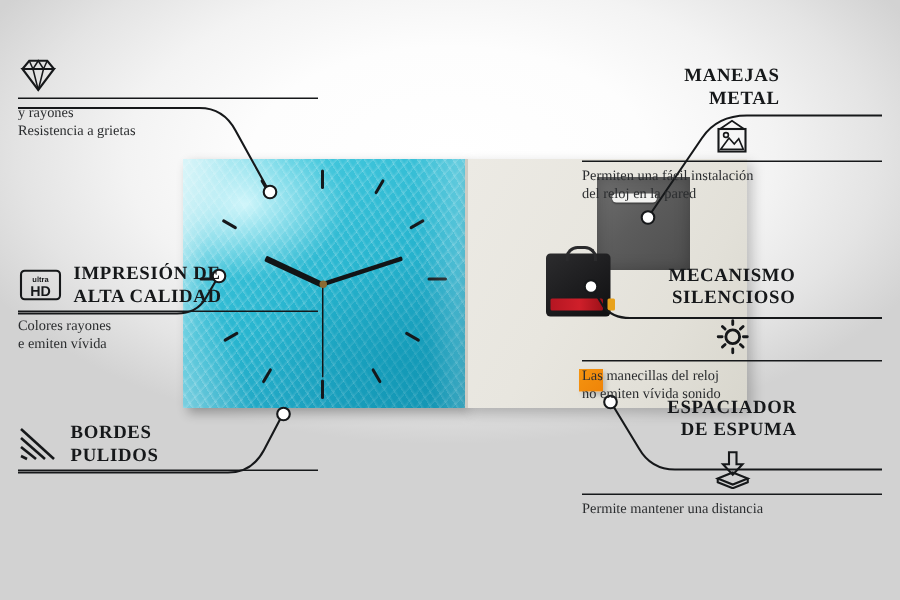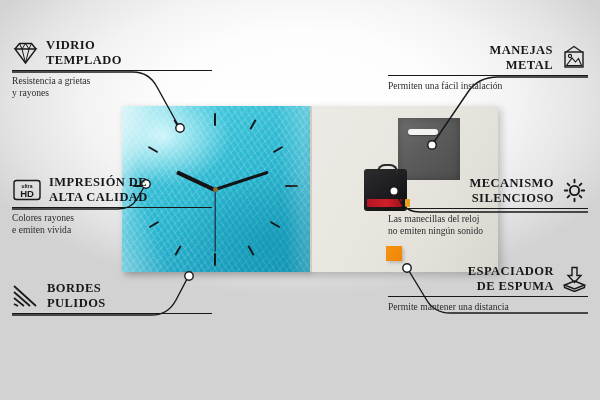--- a/index.html
+++ b/index.html
@@ -93,21 +93,21 @@
   }
   .feature .rule{
     height:0;border-top:1.3px solid #16181a;margin:3px 0 4px 0;width:100%;
   }
   .feature .desc{
     font-size:9.6px;color:#2b2d2f;line-height:11.8px;
   }
   .feature.left .head{justify-content:flex-start;}
   .feature.left .titles{text-align:left;}
   .feature.left .desc{text-align:left;}
-  .feature.right .head{justify-content:flex-end;flex-direction:row;}
+  .feature.right .head{justify-content:flex-start;flex-direction:column;}
   .feature.right .titles{text-align:right;}
   .feature.right .desc{text-align:left;}
   .ico{flex:0 0 auto;display:block;}
 
   .connectors{position:absolute;left:0;top:0;width:600px;height:400px;pointer-events:none;}
 </style>
 </head>
 <body>
 
 <div id="stage">
@@ -168,29 +168,25 @@
   </svg>
 
   <div class="feature left" style="left:12px;top:38px;">
     <div class="head">
       <svg class="ico" width="27" height="24" viewBox="0 0 27 24">
         <path d="M3 8 L24 8 L13.5 22 Z" fill="none" stroke="#16181a" stroke-width="1.4"></path>
         <path d="M3 8 L7.5 2.5 L19.5 2.5 L24 8" fill="none" stroke="#16181a" stroke-width="1.4"></path>
         <path d="M7.5 2.5 L10 8 L13.5 2.5 L17 8 L19.5 2.5" fill="none" stroke="#16181a" stroke-width="1"></path>
         <path d="M10 8 L13.5 22 L17 8" fill="none" stroke="#16181a" stroke-width="1"></path>
       </svg>
-      <div class="titles">
-        <div>VIDRIO</div>
-        <div>TEMPLADO</div>
-      </div>
-    </div>
-    <div class="rule"></div>
-    <div class="desc">
+    </div>
+    <div class="rule"></div>
+    <div class="desc">
+      <div>y rayones</div>
       <div>Resistencia a grietas</div>
-      <div>y rayones</div>
     </div>
   </div>
 
   <div class="feature left" style="left:12px;top:175px;">
     <div class="head">
       <svg class="ico" width="30" height="24" viewBox="0 0 30 24">
         <rect x="2" y="2.5" width="26" height="19" rx="2.5" fill="none" stroke="#16181a" stroke-width="1.4"></rect>
         <text x="15" y="10" font-family="Liberation Sans, sans-serif" font-size="5" font-weight="bold" text-anchor="middle" fill="#16181a">ultra</text>
         <text x="15" y="19" font-family="Liberation Sans, sans-serif" font-size="9.5" font-weight="bold" text-anchor="middle" fill="#16181a">HD</text>
       </svg>
@@ -233,20 +229,21 @@
       <svg class="ico" width="28" height="25" viewBox="0 0 28 25">
         <path d="M6 7 L14 1.5 L22 7" fill="none" stroke="#16181a" stroke-width="1.2"></path>
         <rect x="5" y="7" width="18" height="15" fill="none" stroke="#16181a" stroke-width="1.4"></rect>
         <path d="M6.5 20.5 L12 13 L15.5 17 L18.5 13.5 L21.5 20.5 Z" fill="none" stroke="#16181a" stroke-width="1.1"></path>
         <circle cx="10" cy="11" r="1.6" fill="none" stroke="#16181a" stroke-width="1.1"></circle>
       </svg>
     </div>
     <div class="rule"></div>
     <div class="desc">
       <div>Permiten una fácil instalación</div>
+      <div>del reloj en la pared</div>
     </div>
   </div>
 
   <div class="feature right" style="left:388px;top:176px;">
     <div class="head">
       <div class="titles">
         <div>MECANISMO</div>
         <div>SILENCIOSO</div>
       </div>
       <svg class="ico" width="27" height="25" viewBox="0 0 27 25">
@@ -255,21 +252,21 @@
           <path d="M13.5 1.8 L13.5 4.4 M13.5 20.6 L13.5 23.2
                    M23.2 12.5 L20.6 12.5 M6.4 12.5 L3.8 12.5
                    M20.4 5.6 L18.6 7.4 M8.4 17.6 L6.6 19.4
                    M20.4 19.4 L18.6 17.6 M8.4 7.4 L6.6 5.6"></path>
         </g>
       </svg>
     </div>
     <div class="rule"></div>
     <div class="desc">
       <div>Las manecillas del reloj</div>
-      <div>no emiten ningún sonido</div>
+      <div>no emiten vívida sonido</div>
     </div>
   </div>
 
   <div class="feature right" style="left:388px;top:264px;">
     <div class="head">
       <div class="titles">
         <div>ESPACIADOR</div>
         <div>DE ESPUMA</div>
       </div>
       <svg class="ico" width="27" height="26" viewBox="0 0 27 26">

